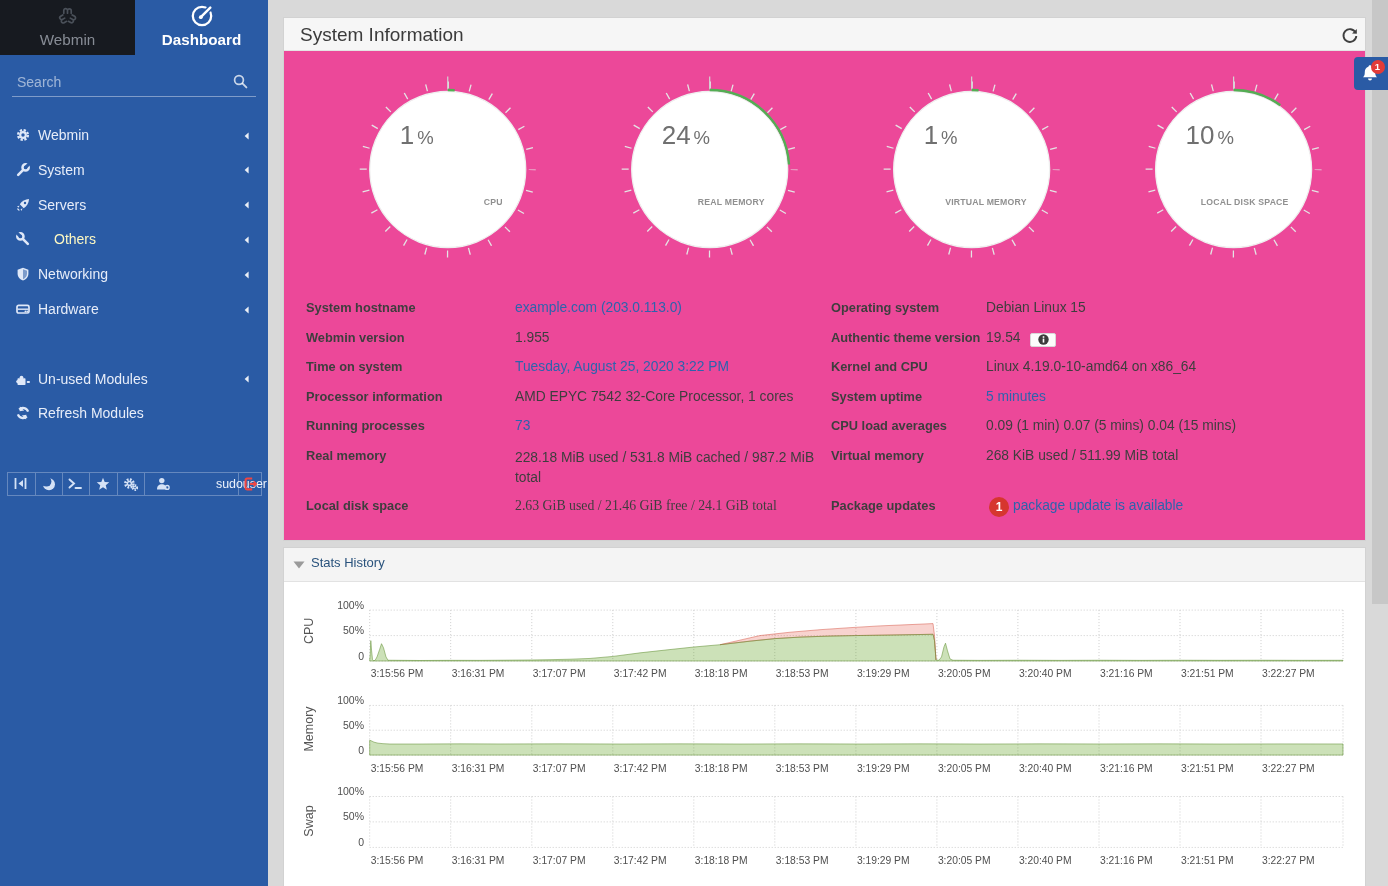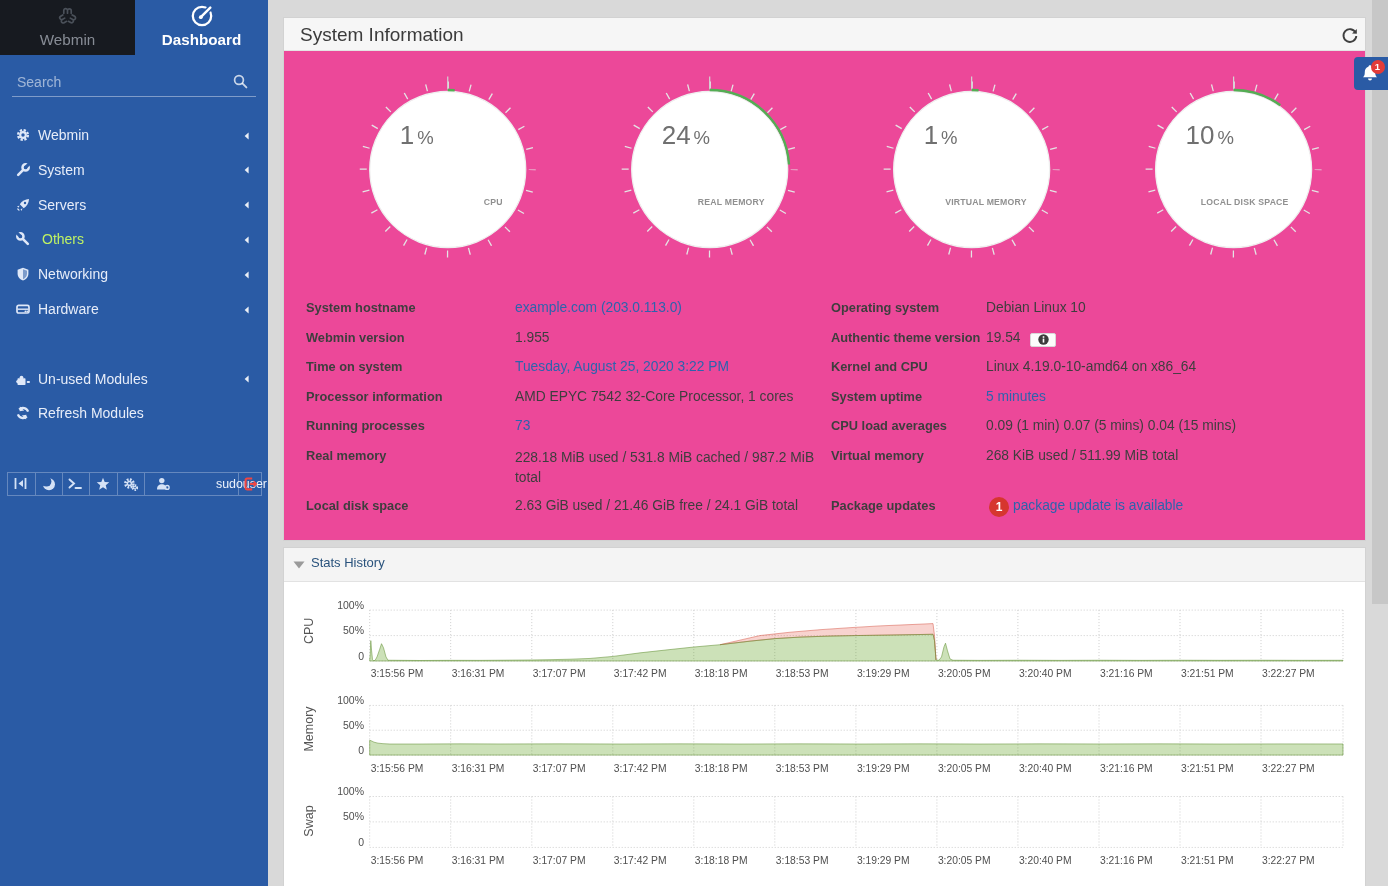--- a/index.html
+++ b/index.html
@@ -57,23 +57,23 @@
 <div class="val" style="left:515px;top:329.5px;white-space:nowrap;">1.955</div>
 <div class="lbl" style="left:306px;top:359px;">Time on system</div>
 <div class="val" style="left:515px;top:359px;white-space:nowrap;"><a>Tuesday, August 25, 2020 3:22 PM</a></div>
 <div class="lbl" style="left:306px;top:388.5px;">Processor information</div>
 <div class="val" style="left:515px;top:388.5px;white-space:nowrap;">AMD EPYC 7542 32-Core Processor, 1 cores</div>
 <div class="lbl" style="left:306px;top:418px;">Running processes</div>
 <div class="val" style="left:515px;top:418px;white-space:nowrap;"><a>73</a></div>
 <div class="lbl" style="left:306px;top:448px;">Real memory</div>
 <div class="val" style="left:515px;top:448px;width:303px;line-height:19.5px;">228.18 MiB used / 531.8 MiB cached / 987.2 MiB total</div>
 <div class="lbl" style="left:306px;top:497.5px;">Local disk space</div>
-<div class="val" style="left:515px;top:497.5px;white-space:nowrap;">2.63 GiB used / 21.46 GiB free / 24.1 GiB total</div>
+<div class="val" style="left:515px;top:497.5px;white-space:nowrap;font-family:Liberation Serif, serif;">2.63 GiB used / 21.46 GiB free / 24.1 GiB total</div>
 <div class="lbl" style="left:831px;top:300px;">Operating system</div>
-<div class="val" style="left:986px;top:300px;white-space:nowrap;">Debian Linux 10</div>
+<div class="val" style="left:986px;top:300px;white-space:nowrap;">Debian Linux 15</div>
 <div class="lbl" style="left:831px;top:329.5px;">Authentic theme version</div>
 <div class="val" style="left:986px;top:329.5px;">19.54</div>
 <div style="position:absolute;left:1030px;top:332.5px;width:26px;height:14px;border:1px solid #d8d8d8;border-radius:2px;background:#fcfcfc;"></div>
 <svg width="11" height="11" viewBox="0 0 11 11" style="position:absolute;left:1037.5px;top:334.0px">
     <circle cx="5.5" cy="5.5" r="5.2" fill="#3c3c3c"></circle>
     <rect x="4.7" y="4.6" width="1.6" height="4" fill="#fff"></rect>
     <rect x="4.7" y="2.2" width="1.6" height="1.6" fill="#fff"></rect>
   </svg>
 <div class="lbl" style="left:831px;top:359px;">Kernel and CPU</div>
 <div class="val" style="left:986px;top:359px;white-space:nowrap;">Linux 4.19.0-10-amd64 on x86_64</div>
@@ -275,21 +275,21 @@
       <svg width="5" height="8" viewBox="0 0 5 8" style="position:absolute;left:244px;top:13.5px">
         <path d="M4.6 0.4 L0.6 4 L4.6 7.6 Z" fill="rgba(255,255,255,0.9)"></path>
       </svg>
     </div>
 <div style="position:absolute;left:0;top:222.40000000000003px;width:268px;height:34.8px;">
 <svg width="14" height="14" viewBox="0 0 14 14" style="position:absolute;left:16px;top:10px">
         <path d="M11.8 11.8 L6.8 6.8" stroke="#dfe8f8" stroke-width="2.6" stroke-linecap="round"></path>
         <circle cx="4.4" cy="4.4" r="3.1" fill="none" stroke="#dfe8f8" stroke-width="2.5"></circle>
         <path d="M4.4 4.4 L0.8 0.8" stroke="#2a5ba5" stroke-width="3.2"></path>
       </svg>
-<span style="position:absolute;left:42px;top:9px;font-size:14px;color:#bef264;">Others</span>
+<span style="position:absolute;left:54px;top:9px;font-size:14px;color:#fef9c3;">Others</span>
       <svg width="5" height="8" viewBox="0 0 5 8" style="position:absolute;left:244px;top:13.5px">
         <path d="M4.6 0.4 L0.6 4 L4.6 7.6 Z" fill="rgba(255,255,255,0.9)"></path>
       </svg>
     </div>
 <div style="position:absolute;left:0;top:257.20000000000005px;width:268px;height:34.8px;">
 <svg width="14" height="14" viewBox="0 0 14 14" style="position:absolute;left:16px;top:10px">
         <path d="M7 0.8 L12.4 2.8 V6.6 C12.4 10.3 10.1 12.6 7 13.6 C3.9 12.6 1.6 10.3 1.6 6.6 V2.8 Z" fill="#dfe8f8"></path>
         <path d="M7 2.2 V12.2 C9.4 11.3 11 9.4 11 6.6 V3.7 Z" fill="#2a5ba5" opacity="0.55"></path>
       </svg>
 <span style="position:absolute;left:38px;top:9px;font-size:14px;color:#e7edf9;">Networking</span>

